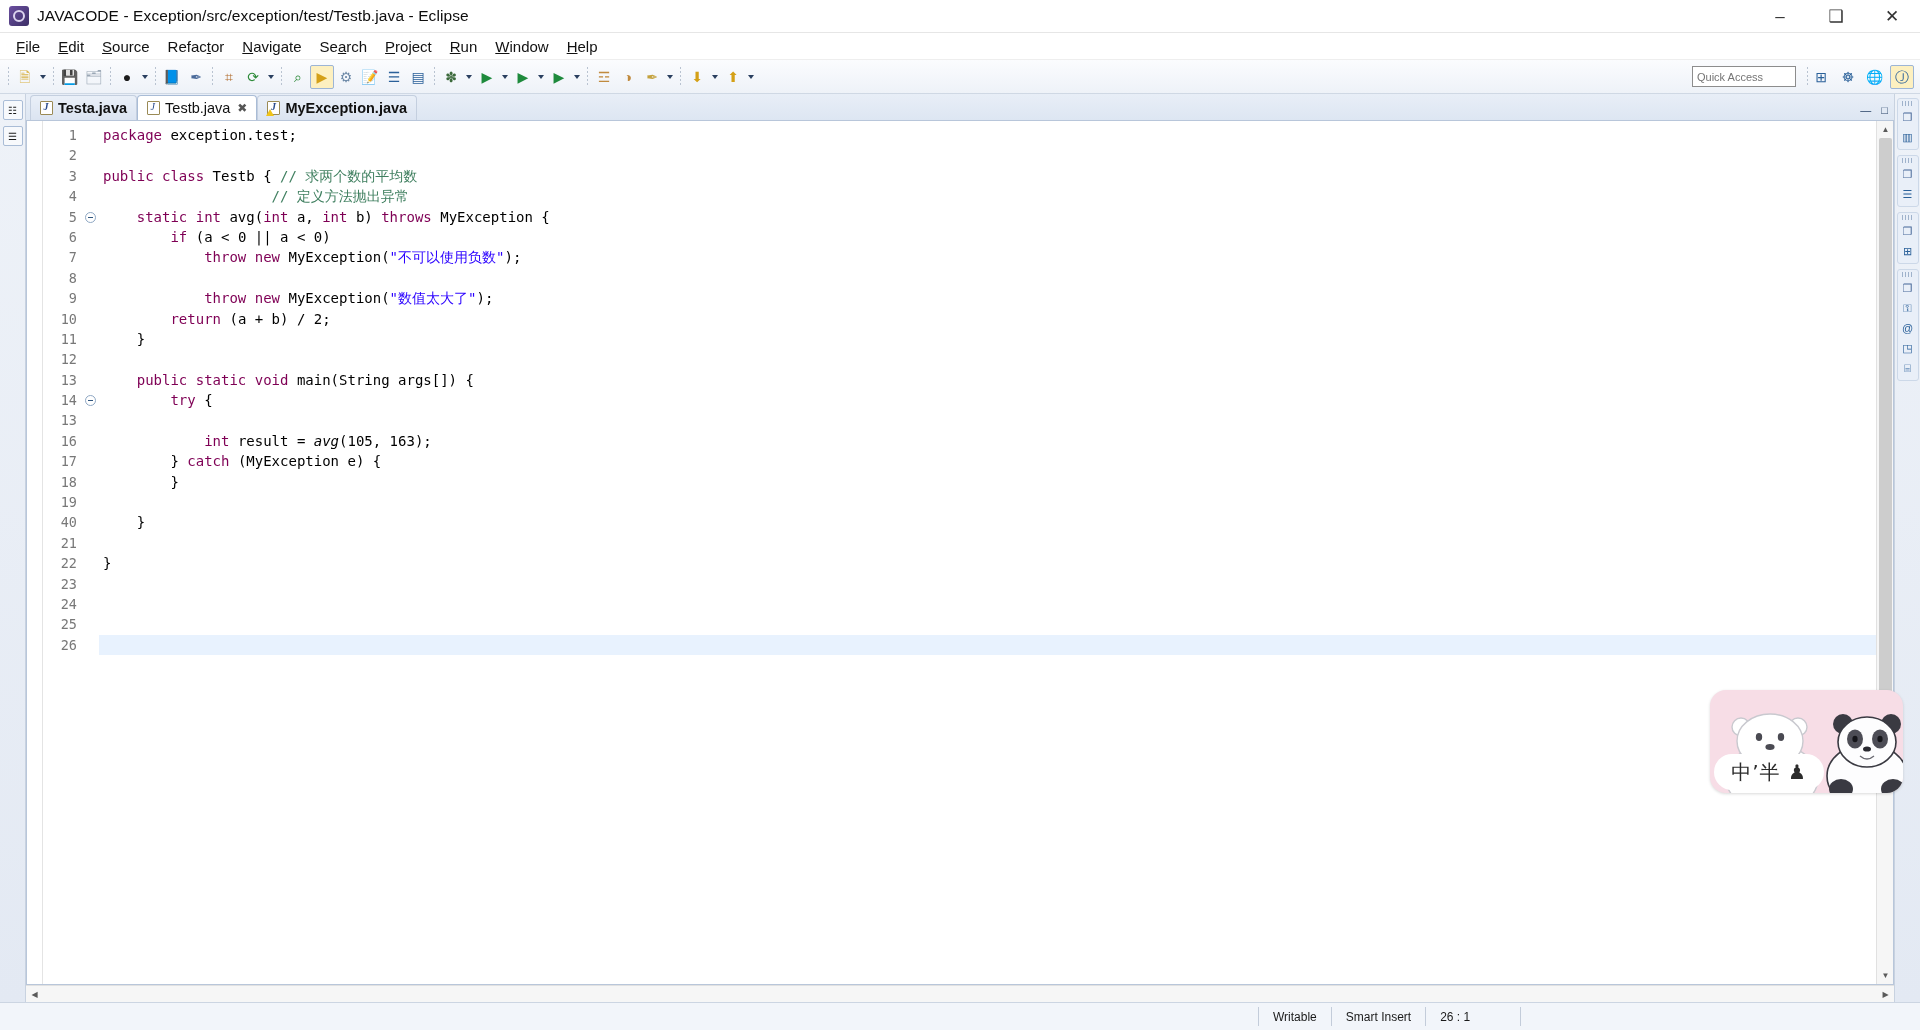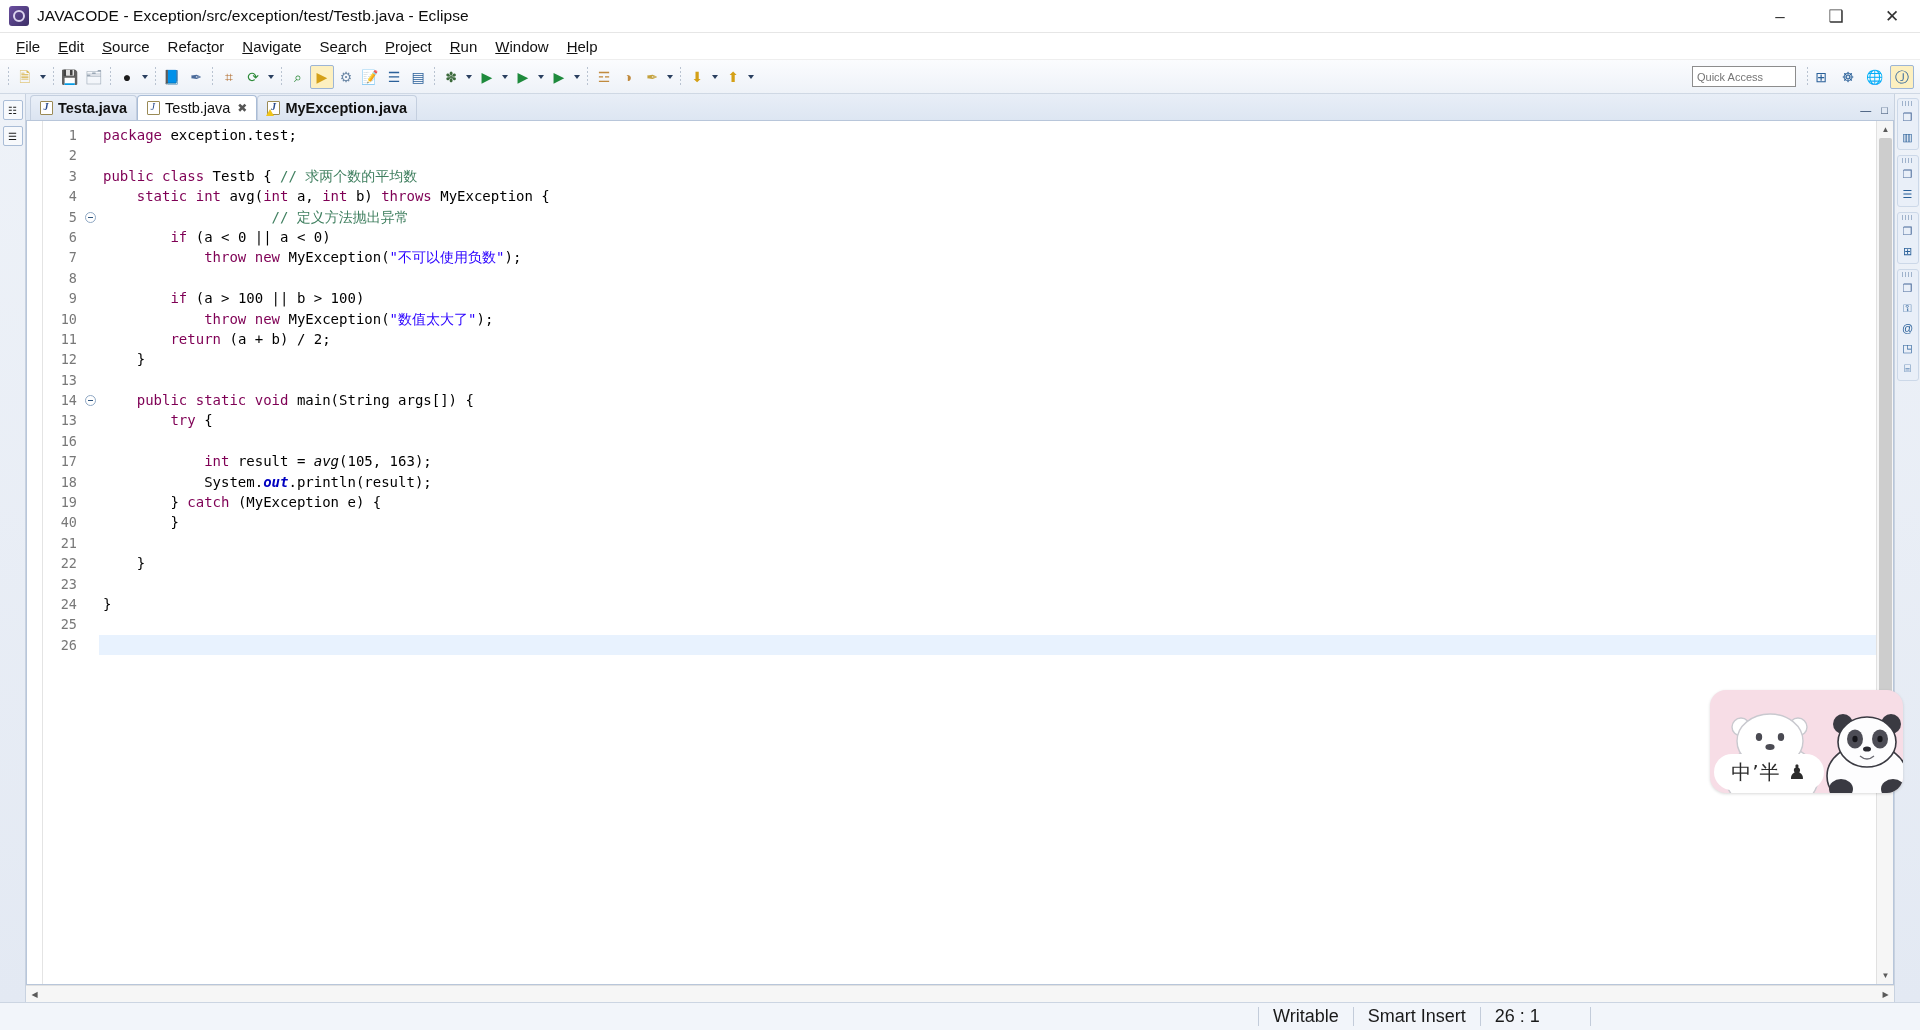--- a/index.html
+++ b/index.html
@@ -121,21 +121,21 @@
   #right-rail{width:26px;background:linear-gradient(#eef2f8,#e3e9f3);border-left:1px solid #c8d2e0;
       padding-top:4px;display:flex;flex-direction:column;align-items:center;}
   .rr-group{display:flex;flex-direction:column;align-items:center;gap:2px;
       background:#e9eff8;border:1px solid #ccd8e8;border-radius:3px;padding:2px 0 3px;margin-bottom:5px;width:22px;}
   .rr-grip{width:12px;height:5px;
       background:repeating-linear-gradient(to right,#9fb2cb 0 1px,transparent 1px 3px);}
   .rr-ic{width:18px;height:18px;display:flex;align-items:center;justify-content:center;font-size:11px;}
 
   
   #statusbar{height:28px;background:#f2f5fa;border-top:1px solid #ccd5e2;display:flex;align-items:center;
-      font-size:18px;color:#1a1a1a;}
+      font-size:12px;color:#1a1a1a;}
   .st-cell{padding:0 14px;height:19px;display:flex;align-items:center;}
   .st-div{width:1px;height:19px;background:#c3ccda;}
 
   
   #sticker{position:absolute;right:17px;top:690px;width:193px;height:103px;border-radius:16px;
      background:#f7dde6;overflow:hidden;box-shadow:0 1px 3px rgba(0,0,0,.15);}
   #bubble{position:absolute;left:4px;bottom:3px;width:110px;height:36px;background:#fff;
      border-radius:18px;display:flex;align-items:center;justify-content:center;
      font-size:20px;color:#2b2b2b;font-family:"DejaVu Sans",sans-serif;letter-spacing:1px;}
 </style>
@@ -373,35 +373,33 @@
           <div style="height: 20.4px; position: relative;"></div>
           <div style="height: 20.4px; position: relative;"></div>
         </div>
       <div id="code-col">
 
         <div id="curline" style="top: 514px; left: -56px; right: 17px;"></div>
         <div id="code-lines" style="position: relative; padding-top: 4px;">
             <div class="codeline"><span class="kw">package </span><span>exception.test;</span></div>
             <div class="codeline">&nbsp;</div>
             <div class="codeline"><span class="kw">public class </span><span>Testb { </span><span class="cm">// 求两个数的平均数</span></div>
+            <div class="codeline"><span class="cm">                    // 定义方法抛出异常</span></div>
             <div class="codeline"><span>    </span><span class="kw">static int </span><span>avg(</span><span class="kw">int </span><span>a, </span><span class="kw">int </span><span>b) </span><span class="kw">throws </span><span>MyException {</span></div>
-            <div class="codeline"><span class="cm">                    // 定义方法抛出异常</span></div>
             <div class="codeline"><span>        </span><span class="kw">if </span><span>(a &lt; 0 || a &lt; 0)</span></div>
             <div class="codeline"><span>            </span><span class="kw">throw new </span><span>MyException(</span><span class="st">"不可以使用负数"</span><span>);</span></div>
             <div class="codeline">&nbsp;</div>
-            <div class="codeline"><span>        </span><span class="kw">if </span><span>(a &gt; 100 || b &gt; 100)</span></div>
             <div class="codeline"><span>            </span><span class="kw">throw new </span><span>MyException(</span><span class="st">"数值太大了"</span><span>);</span></div>
             <div class="codeline"><span>        </span><span class="kw">return </span><span>(a + b) / 2;</span></div>
             <div class="codeline"><span>    }</span></div>
             <div class="codeline">&nbsp;</div>
             <div class="codeline"><span>    </span><span class="kw">public static void </span><span>main(String args[]) {</span></div>
             <div class="codeline"><span>        </span><span class="kw">try </span><span>{</span></div>
             <div class="codeline">&nbsp;</div>
             <div class="codeline"><span>            </span><span class="kw">int </span><span>result = </span><span class="stm">avg</span><span>(105, 163);</span></div>
-            <div class="codeline"><span>            System.</span><span class="fld">out</span><span>.println(result);</span></div>
             <div class="codeline"><span>        } </span><span class="kw">catch </span><span>(MyException e) {</span></div>
             <div class="codeline"><span>        }</span></div>
             <div class="codeline">&nbsp;</div>
             <div class="codeline"><span>    }</span></div>
             <div class="codeline">&nbsp;</div>
             <div class="codeline"><span>}</span></div>
             <div class="codeline">&nbsp;</div>
           </div>
       </div>
       <div id="vscroll">

